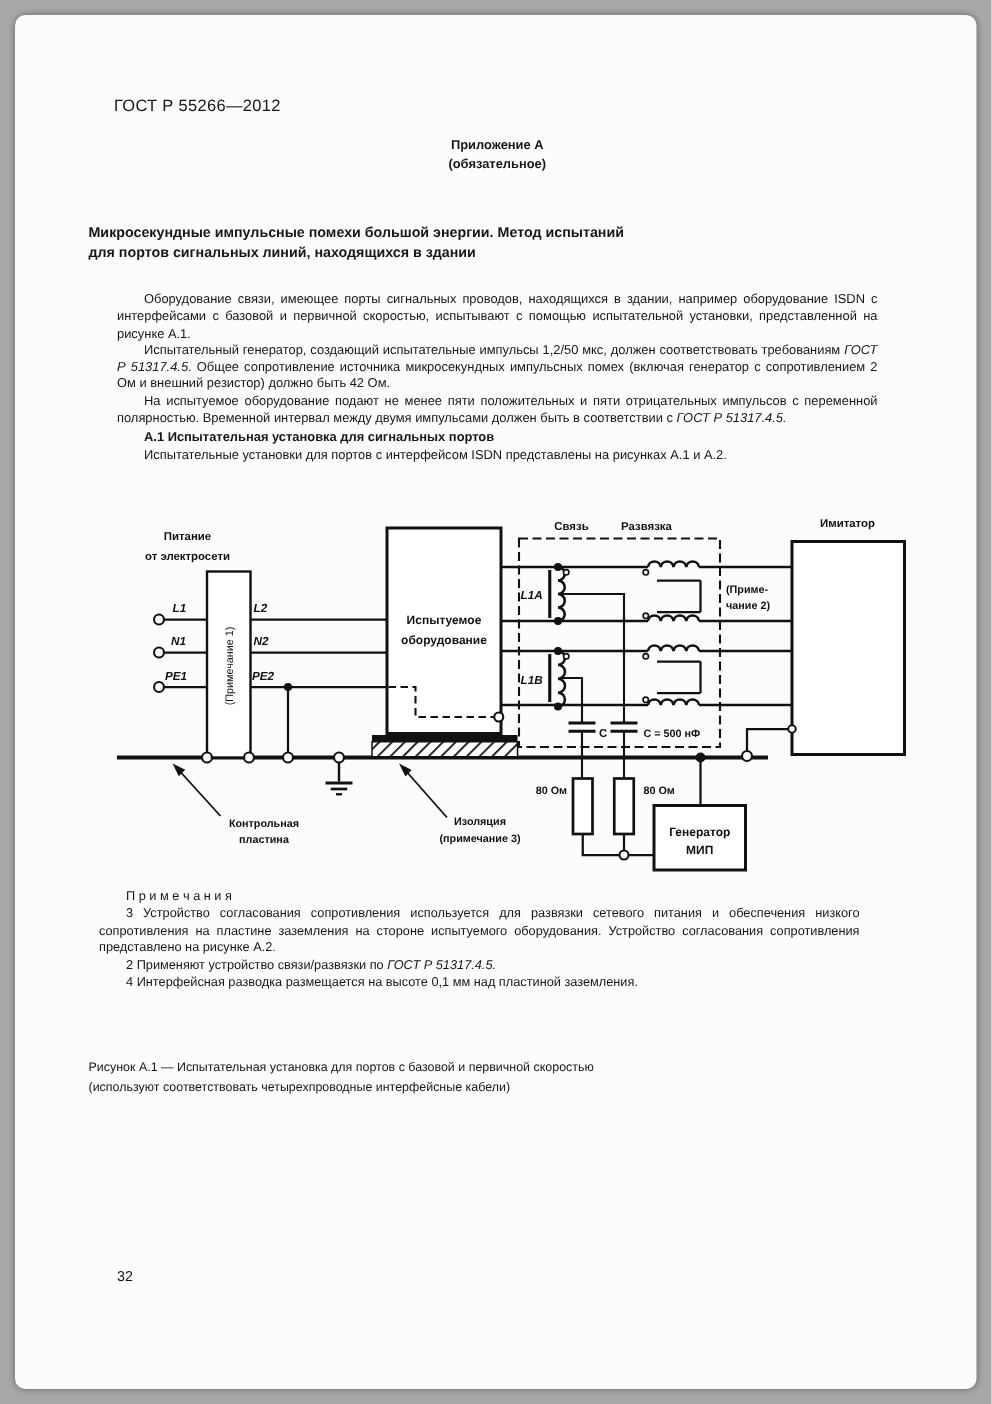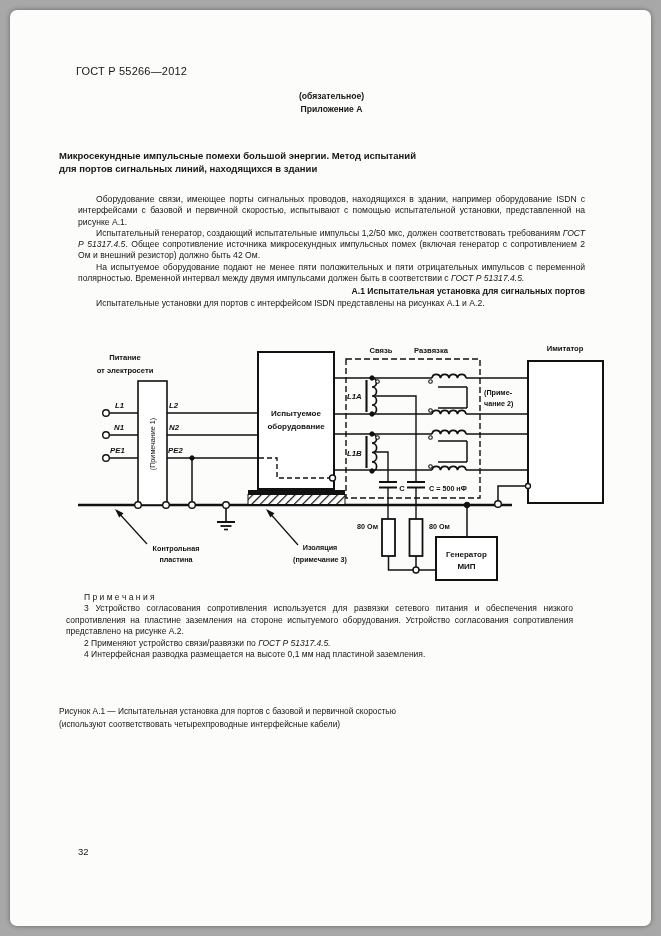--- a/index.html
+++ b/index.html
@@ -8,21 +8,21 @@
   .page{position:absolute;left:10px;top:10px;width:641px;height:916px;
         background:#fcfcfb;border-radius:7px;box-shadow:0 0 5px rgba(0,0,0,.4)}
   .doc-code{position:absolute;left:66px;top:55px;font-size:11px;font-weight:normal;letter-spacing:.2px}
   .annex{position:absolute;left:68px;top:80px;width:507px;text-align:center;
          font-weight:bold;font-size:8.6px;line-height:12.5px}
   .main-title{position:absolute;left:49px;top:139px;width:545px;text-align:left;
          font-weight:bold;font-size:9.5px;line-height:13px}
   .body-text{position:absolute;left:68px;top:184px;width:507px;
          font-size:8.6px;line-height:11.3px;text-align:justify}
   .body-text p{margin:0;text-indent:18px}
-  .body-text p.h{font-weight:bold;text-align:right;margin-top:2px}
+  .body-text p.h{font-weight:bold;text-align:left;margin-top:2px}
   .gost{font-style:italic}
   .notes{position:absolute;left:56px;top:582px;width:507px;
          font-size:8.5px;line-height:11.4px;text-align:justify}
   .notes p{margin:0;text-indent:18px}
   .caption{position:absolute;left:49px;top:695px;width:545px;
          font-size:8.3px;line-height:12.5px}
   .page-num{position:absolute;left:68px;top:836px;font-size:9.5px}
   .diagram{position:absolute;left:60px;top:326px}
   svg text{font-family:"Liberation Sans",sans-serif;fill:#111}
   .dlabel{font-size:7.6px;font-weight:bold}
@@ -32,22 +32,22 @@
   .drot{font-size:7.2px}
 </style>
 </head>
 <body>
 
 <div class="page">
 
   <div class="doc-code">ГОСТ Р 55266—2012</div>
 
   <div class="annex">
+    <div>Приложение А</div>
     <div>(обязательное)</div>
-    <div>Приложение А</div>
   </div>
 
   <div class="main-title">
     <div>Микросекундные импульсные помехи большой энергии. Метод испытаний</div>
     <div>для портов сигнальных линий, находящихся в здании</div>
   </div>
 
   <div class="body-text">
     <p>Оборудование связи, имеющее порты сигнальных проводов, находящихся в здании, например оборудование ISDN с интерфейсами с базовой и первичной скоростью, испытывают с помощью испытательной установки, представленной на рисунке А.1.</p>
     <p><span>Испытательный генератор, создающий испытательные импульсы 1,2/50 мкс, должен соответствовать требованиям </span><span class="gost">ГОСТ Р 51317.4.5</span><span>. Общее сопротивление источника микросекундных импульсных помех (включая генератор с сопротивлением 2 Ом и внешний резистор) должно быть 42 Ом.</span></p>

